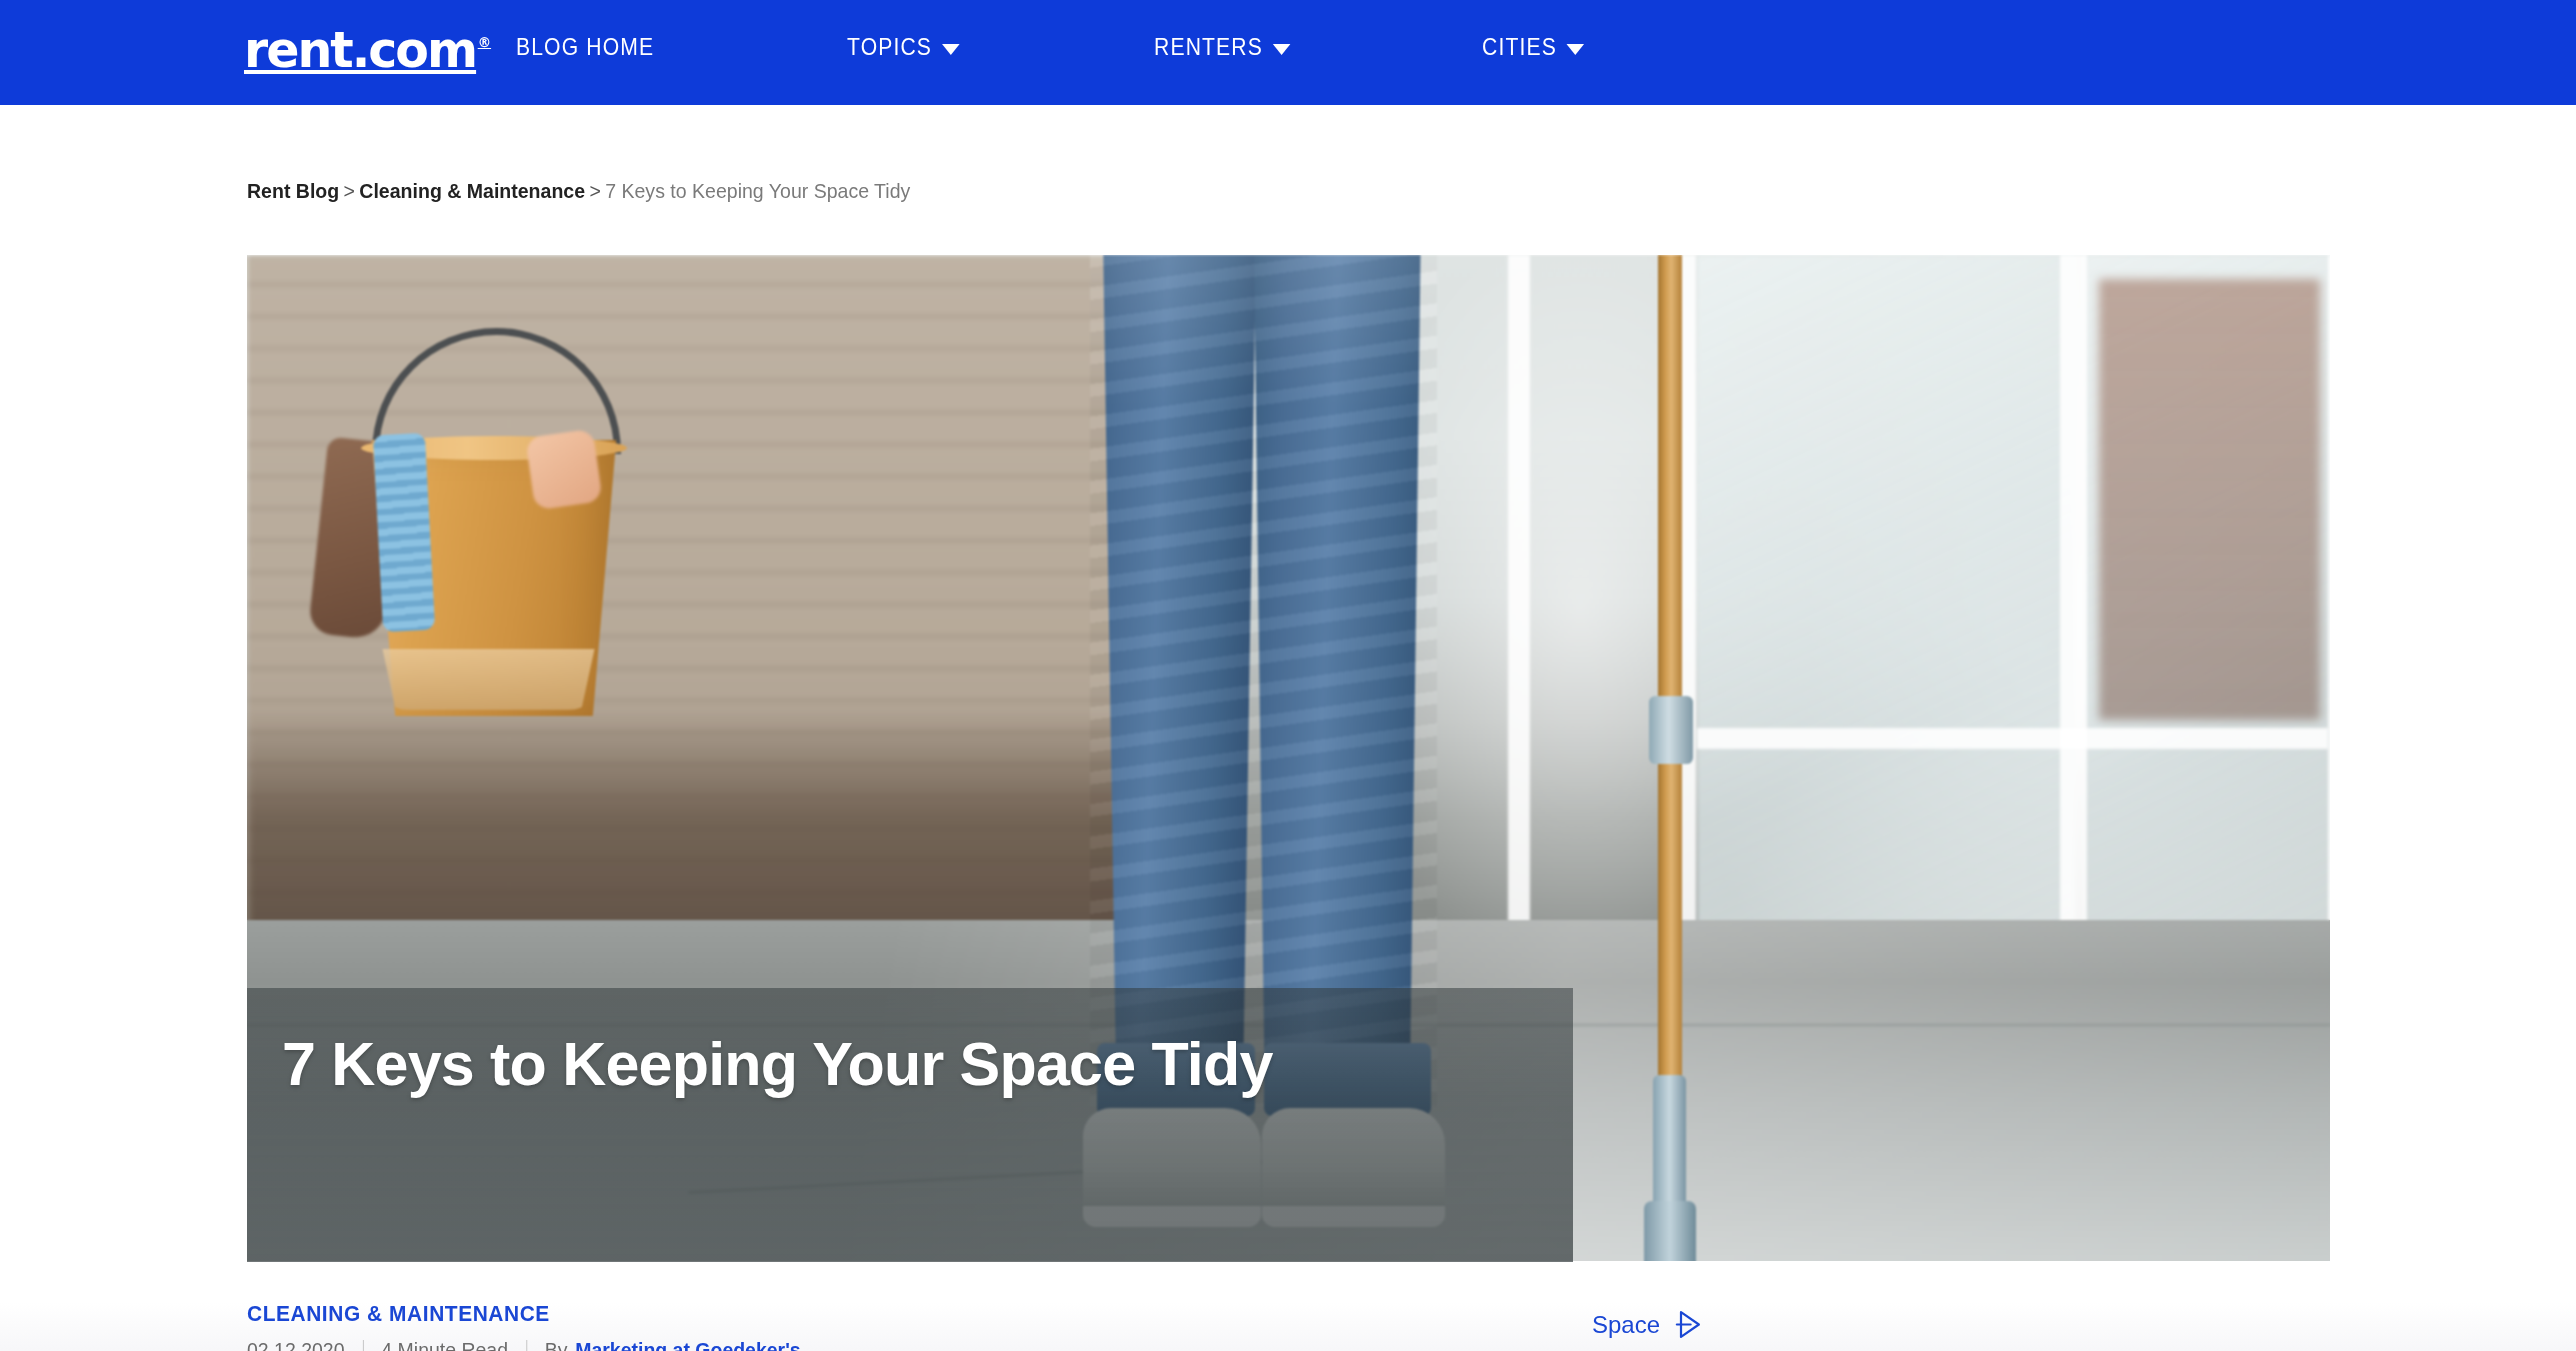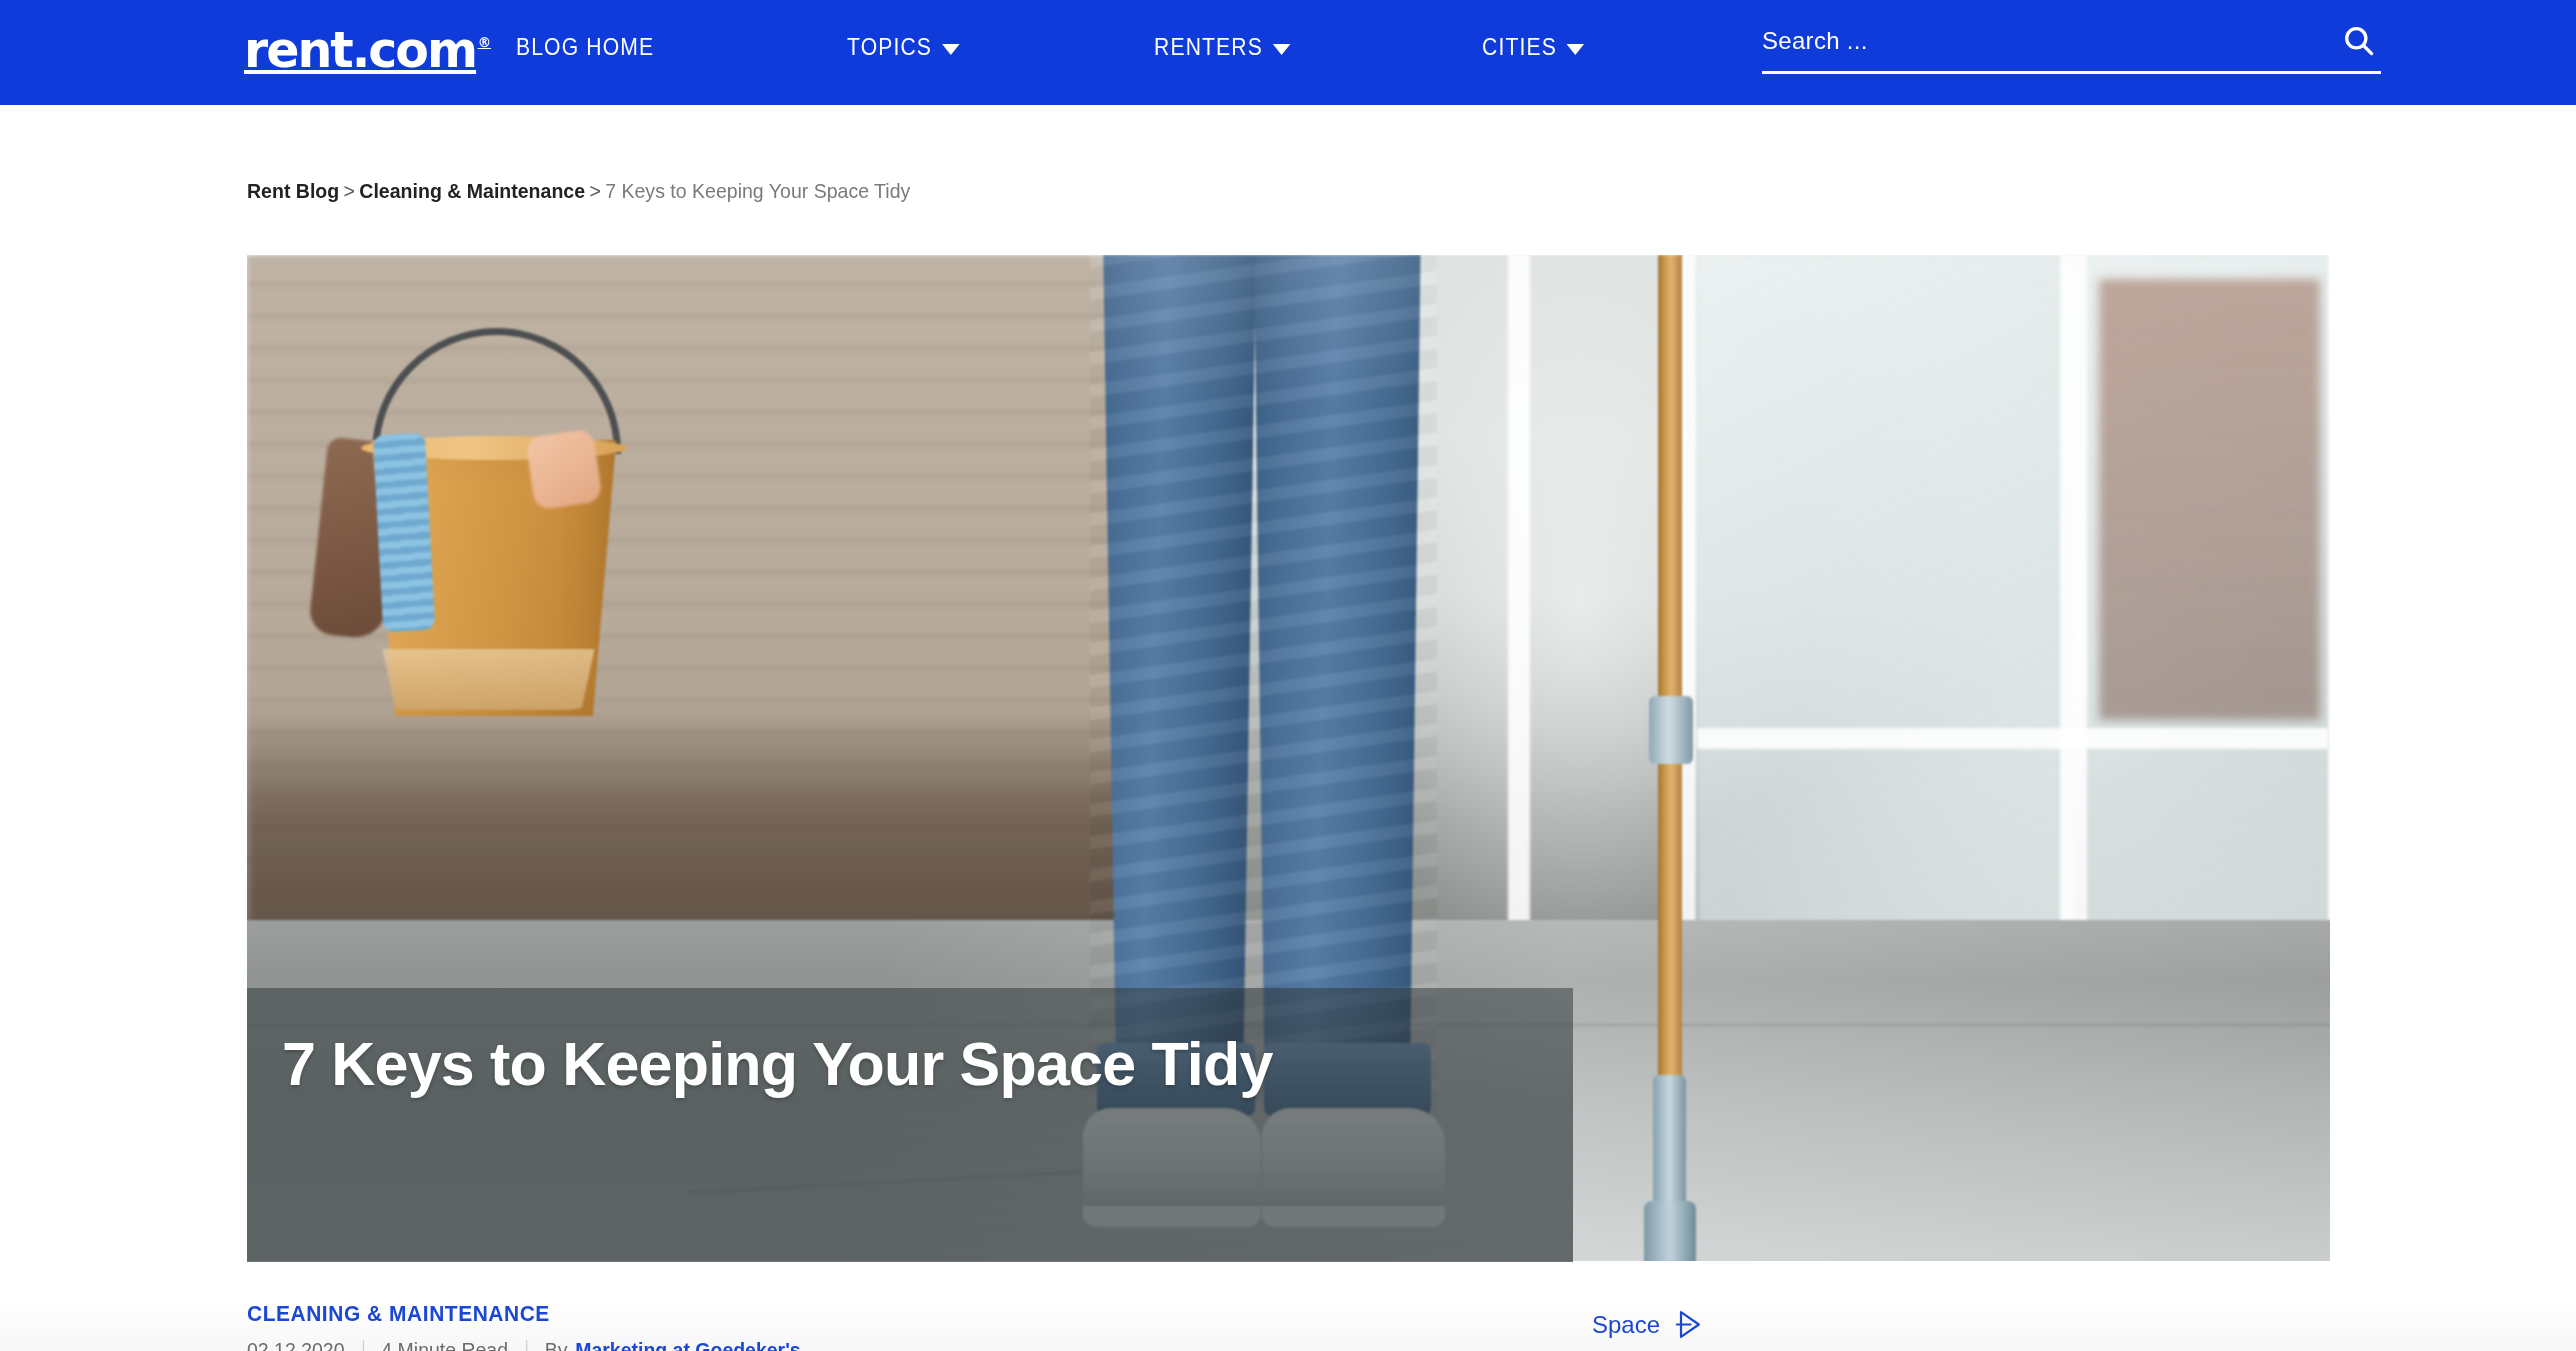--- a/index.html
+++ b/index.html
@@ -562,29 +562,20 @@
         <span class="caret"></span>
       </a>
 
       <a class="nav-item n3" href="#">
         <span>CITIES</span>
         <span class="caret"></span>
       </a>
 
     </nav>
 
-    <div class="search-wrap">
-      <input class="search-input" type="text" placeholder="Search ..." style="">
-      <button class="search-btn">
-        <svg width="36" height="36" viewBox="0 0 24 24" fill="none">
-          <circle cx="10.2" cy="10.2" r="6.4" stroke="#ffffff" stroke-width="2.2"></circle>
-          <line x1="15.0" y1="15.0" x2="20.4" y2="20.4" stroke="#ffffff" stroke-width="2.2" stroke-linecap="round"></line>
-        </svg>
-      </button>
-    </div>
 
   </header>
 
   <div class="breadcrumb">
     <a class="bc-link" href="#">Rent Blog</a><span class="bc-sep">&gt;</span><a class="bc-link" href="#">Cleaning &amp; Maintenance</a><span class="bc-sep">&gt;</span><span class="bc-current">7 Keys to Keeping Your Space Tidy</span>
   </div>
 
   <section class="hero">
 
     <div class="hero-photo">

